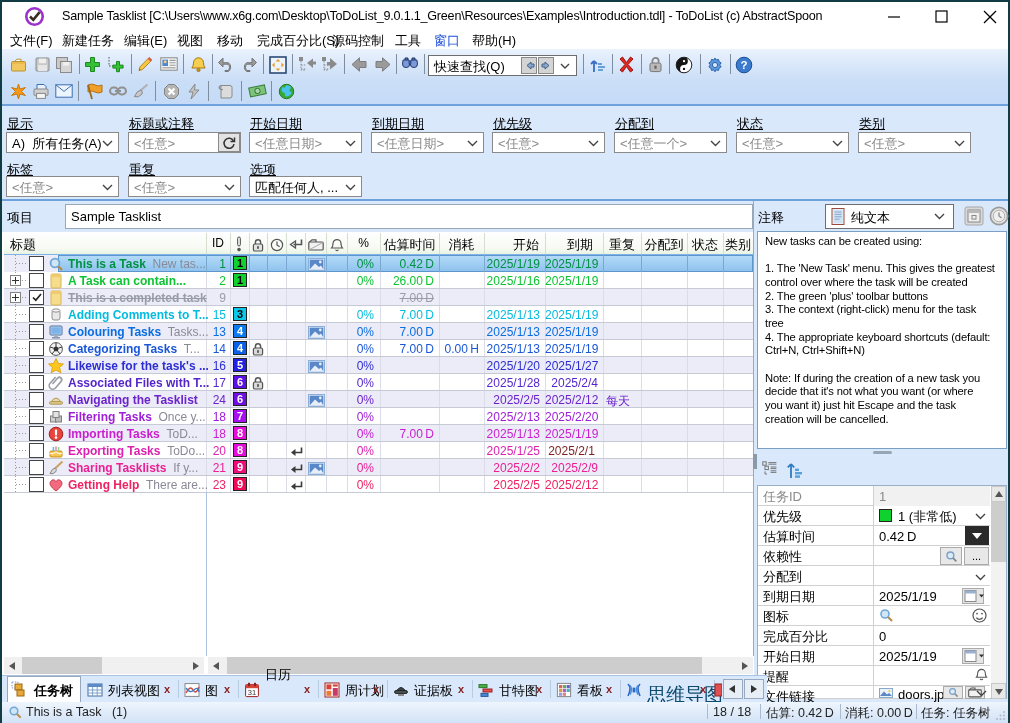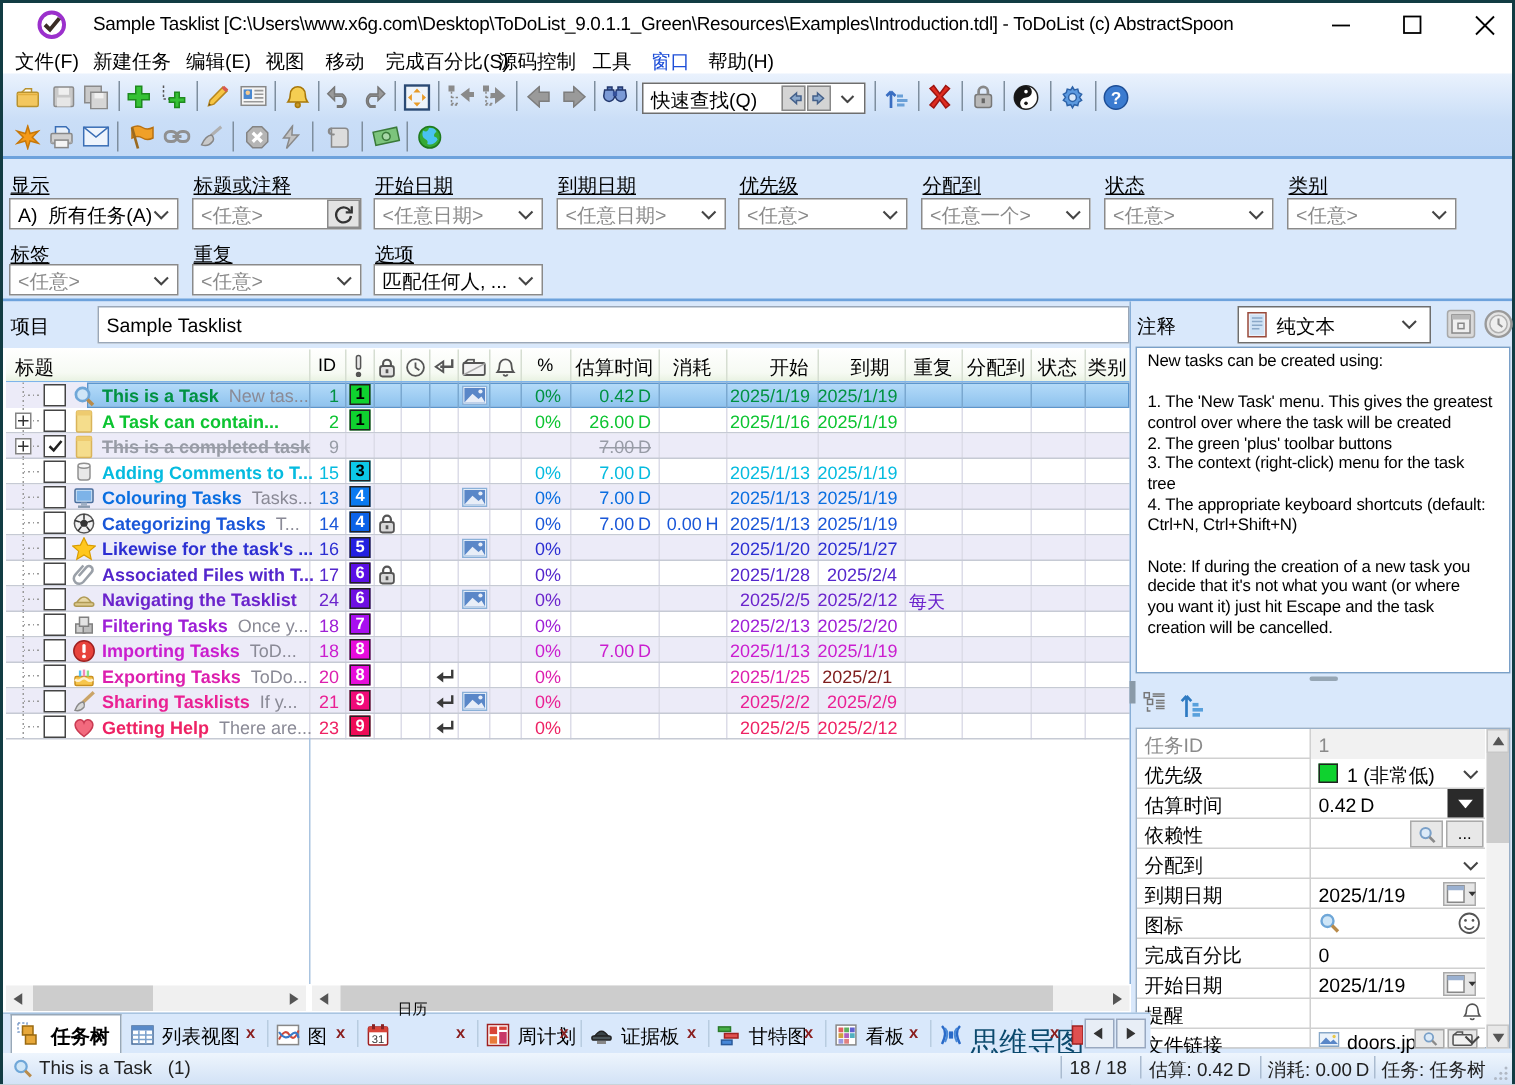--- a/index.html
+++ b/index.html
@@ -1067,21 +1067,21 @@
     <div class="ab" style="left:203px;top:680px;font-size:13px;color:#000">图</div>
     <div class="ab" style="left:222px;top:681px;font-size:11px;font-weight:bold;color:#8a2020">x</div>
     <div class="ab" style="left:316px;top:678px;width:1px;height:18px;background:#b8cce0"></div>
     <div class="ab" style="left:242px;top:680px;width:16px;height:16px"><svg width="16" height="16" viewBox="0 0 16 16">
         <rect x="1.6" y="2.6" width="12.8" height="12" rx="1" fill="#fff" stroke="#a02020"></rect>
         <rect x="1.6" y="2.6" width="12.8" height="3.6" fill="#d84438"></rect>
         <rect x="4" y="0.8" width="2" height="3.4" fill="#882222"></rect>
         <rect x="10" y="0.8" width="2" height="3.4" fill="#882222"></rect>
         <text x="8" y="13" font-size="7.5" text-anchor="middle" fill="#333" font-family="Liberation Sans">31</text>
       </svg></div>
-    <div class="ab" style="left:263px;top:664px;font-size:10px;color:#000">日历</div>
+    <div class="ab" style="left:263px;top:664px;font-size:13px;color:#000">日历</div>
     <div class="ab" style="left:302px;top:681px;font-size:11px;font-weight:bold;color:#8a2020">x</div>
     <div class="ab" style="left:385px;top:678px;width:1px;height:18px;background:#b8cce0"></div>
     <div class="ab" style="left:322px;top:680px;width:16px;height:16px"><svg width="16" height="16" viewBox="0 0 16 16">
         <rect x="1" y="1" width="14" height="14" fill="#fff" stroke="#a02020"></rect>
         <rect x="2.4" y="2.4" width="5" height="5" fill="#d84438"></rect>
         <rect x="8.8" y="2.4" width="5" height="2.2" fill="#d84438"></rect>
         <rect x="2.4" y="8.8" width="5" height="5" fill="#e87a3a"></rect>
         <rect x="8.8" y="6" width="5" height="7.8" fill="#c83a68"></rect>
       </svg></div>
     <div class="ab" style="left:343px;top:680px;font-size:13px;color:#000">周计划</div>

